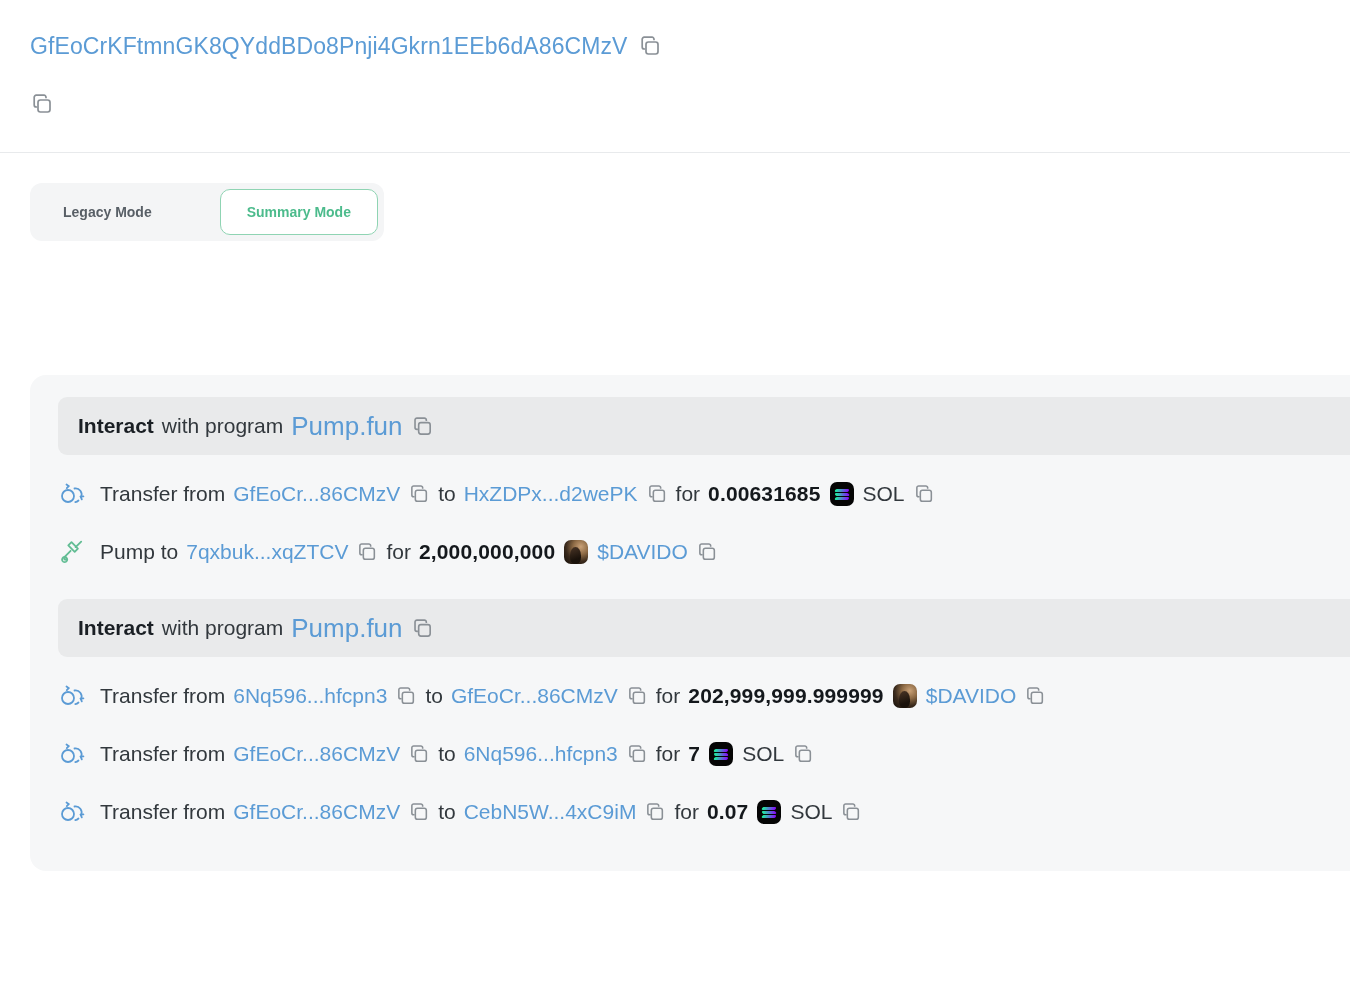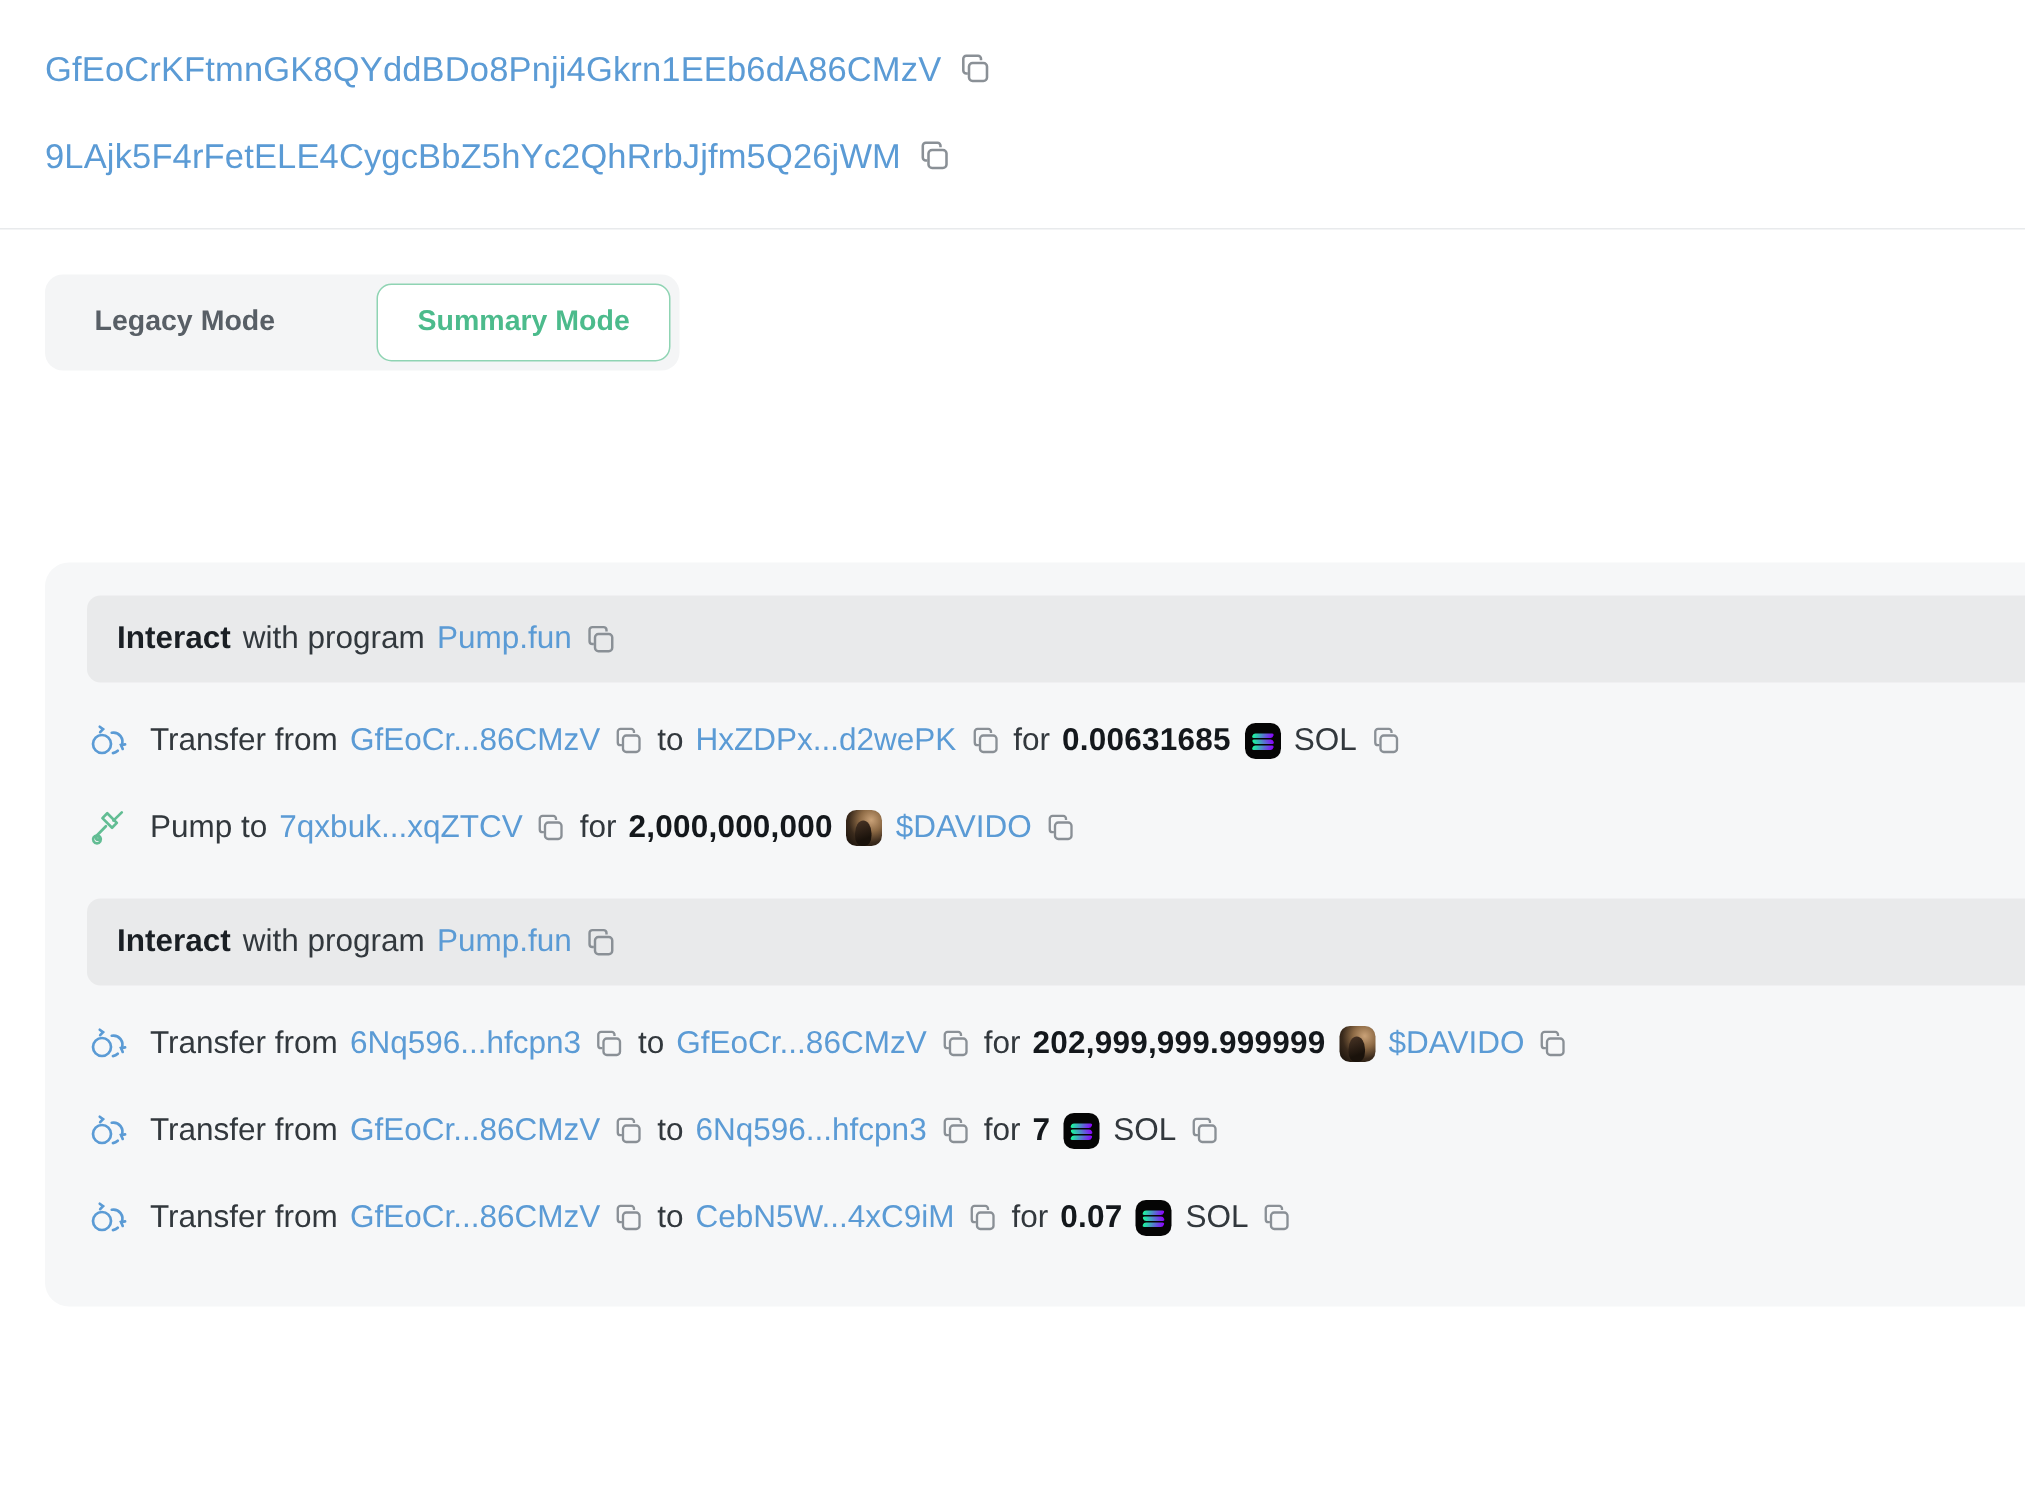--- a/index.html
+++ b/index.html
@@ -64,21 +64,21 @@
   .toggle-wrap { padding: 30px 0 0 30px; }
   .toggle {
     display: inline-flex;
     align-items: center;
     background: #f4f5f6;
     border-radius: 12px;
     padding: 6px;
     gap: 4px;
   }
   .toggle-btn {
-    font-size: 19px;
+    font-size: 14px;
     font-weight: bold;
     padding: 14px 26px;
     border-radius: 10px;
     cursor: pointer;
     white-space: nowrap;
     border: 1.5px solid transparent;
     background: transparent;
     color: #585f66;
   }
   .toggle-btn.active {
@@ -112,21 +112,21 @@
     padding-left: 20px;
     box-sizing: border-box;
     gap: 8px;
   }
   .program-bar + .ix-row { margin-top: 10px; }
   .program-bar.second { margin-top: 18px; }
 
   .ptext { font-size: 21px; color: #32383d; white-space: nowrap; }
   .ptext.b { font-weight: bold; color: #1a1f24; }
   .plink {
-    font-size: 21px;
+    font-size: 26px;
     color: #5b9bd5;
     white-space: nowrap;
     cursor: pointer;
   }
 
   .ix-row {
     display: flex;
     align-items: center;
     gap: 8px;
     height: 58px;
@@ -197,21 +197,20 @@
       <span class="addr-link">GfEoCrKFtmnGK8QYddBDo8Pnji4Gkrn1EEb6dA86CMzV</span>
       <span class="copy-ico">
         <svg width="24" height="24" viewBox="0 0 24 24" fill="none" stroke="#8a9096" stroke-width="1.7">
           <rect x="8" y="8" width="12" height="12" rx="2.4" fill="#fff"></rect>
           <path d="M16 6.2V5.2A2 2 0 0 0 14 3.2H6.2A2 2 0 0 0 4.2 5.2V13a2 2 0 0 0 2 2h1"></path>
         </svg>
       </span>
     </div>
 
     <div class="addr-row">
-      <span class="addr-link">9LAjk5F4rFetELE4CygcBbZ5hYc2QhRrbJjfm5Q26jWM</span>
       <span class="copy-ico">
         <svg width="24" height="24" viewBox="0 0 24 24" fill="none" stroke="#8a9096" stroke-width="1.7">
           <rect x="8" y="8" width="12" height="12" rx="2.4" fill="#fff"></rect>
           <path d="M16 6.2V5.2A2 2 0 0 0 14 3.2H6.2A2 2 0 0 0 4.2 5.2V13a2 2 0 0 0 2 2h1"></path>
         </svg>
       </span>
     </div>
 
   </div>
 

